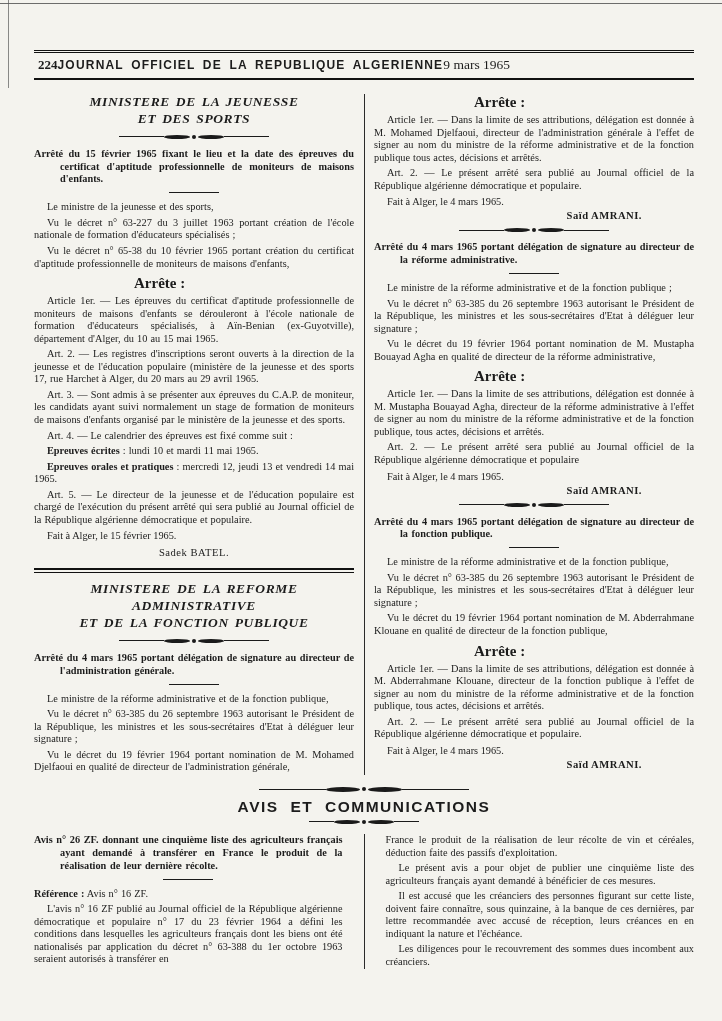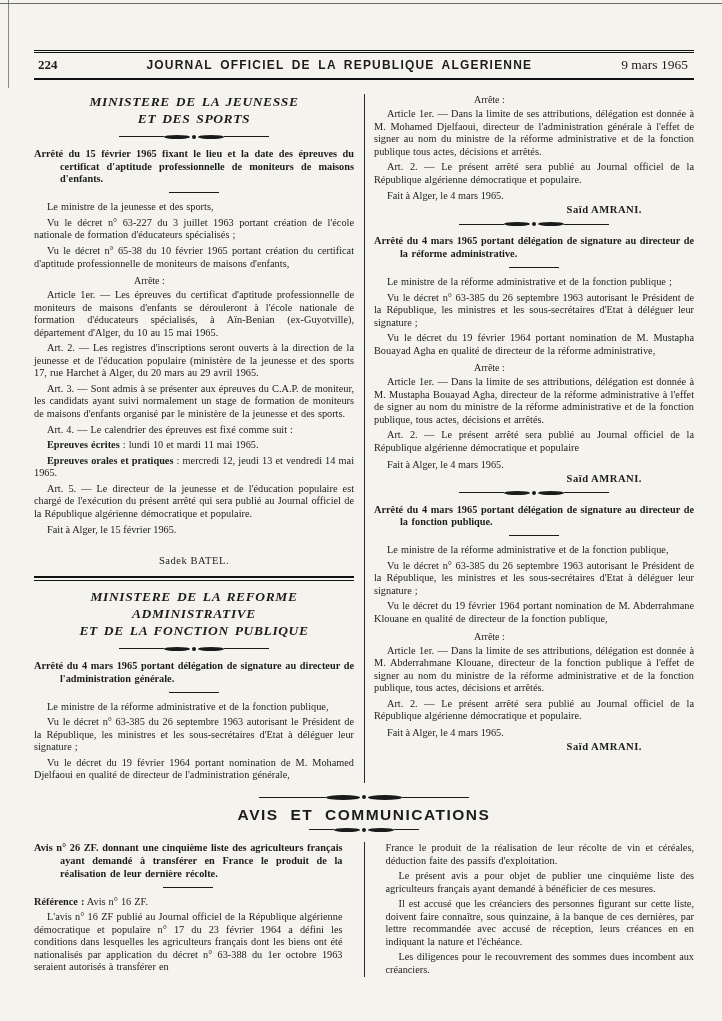--- a/index.html
+++ b/index.html
@@ -12,21 +12,21 @@
     overflow:hidden;
     -webkit-font-smoothing:antialiased;
   }
   .scan-edge-top{position:absolute;top:3px;left:0;width:100%;height:1px;background:#4a4a4a;opacity:.8;}
   .scan-edge-left{position:absolute;top:0;left:8px;width:1px;height:88px;background:#5a5a5a;opacity:.7;}
 
   .page{padding:50px 28px 0 34px;}
 
   
   .page-header{
-    display:flex;justify-content:space-between;align-items:baseline;
+    display:flex;align-items:baseline;
     border-top:3px double #111;border-bottom:2px solid #111;
     padding:4px 6px 5px 4px;
   }
   .page-num{font-weight:bold;font-size:13px;}
   .journal-title{
     font-family:"Liberation Sans","DejaVu Sans",sans-serif;
     font-weight:bold;font-size:12px;letter-spacing:1.2px;
     word-spacing:3px;
   }
   .issue-date{font-size:13.5px;}
@@ -44,23 +44,23 @@
   .decree-heading{
     font-weight:bold;font-size:10.3px;line-height:1.25;text-align:justify;
     padding-left:26px;text-indent:-26px;margin:9px 0 2px;word-spacing:1px;
   }
   .rule-sm{width:50px;height:1px;background:#1a1a1a;margin:6px auto 8px;}
   p.body-text{
     font-size:10.3px;line-height:1.22;text-align:justify;
     margin:3px 0;text-indent:13px;word-spacing:.5px;
   }
   p.no-indent{text-indent:0;}
-  .arrete-label{font-weight:normal;font-size:10px;margin:5px 0 3px;padding-left:100px;}
+  .arrete-label{font-weight:bold;font-size:15px;margin:5px 0 3px;padding-left:100px;}
   .fait-line{font-size:10.3px;margin:4px 0 2px;text-indent:13px;}
-  .sig-center{font-size:10.6px;text-align:center;margin:20px 0 6px;letter-spacing:.5px;}
+  .sig-center{font-size:10.6px;text-align:center;margin:6px 0 6px;letter-spacing:.5px;}
   .sig-right{font-size:10.6px;text-align:right;padding-right:52px;margin:3px 0 4px;letter-spacing:.5px;font-weight:bold;}
   .lead-bold{font-weight:bold;}
 
   
   .orn{display:flex;align-items:center;width:150px;margin:7px auto;}
   .orn::before,.orn::after{content:"";flex:1;height:1px;background:#1a1a1a;}
   .orn-lens{width:26px;height:4px;background:#1a1a1a;border-radius:50%;}
   .orn-dot{width:4px;height:4px;background:#1a1a1a;border-radius:50%;margin:0 2px;}
   .orn.big{width:210px;margin:10px auto 6px;}
   .orn.big .orn-lens{width:34px;height:5px;}

